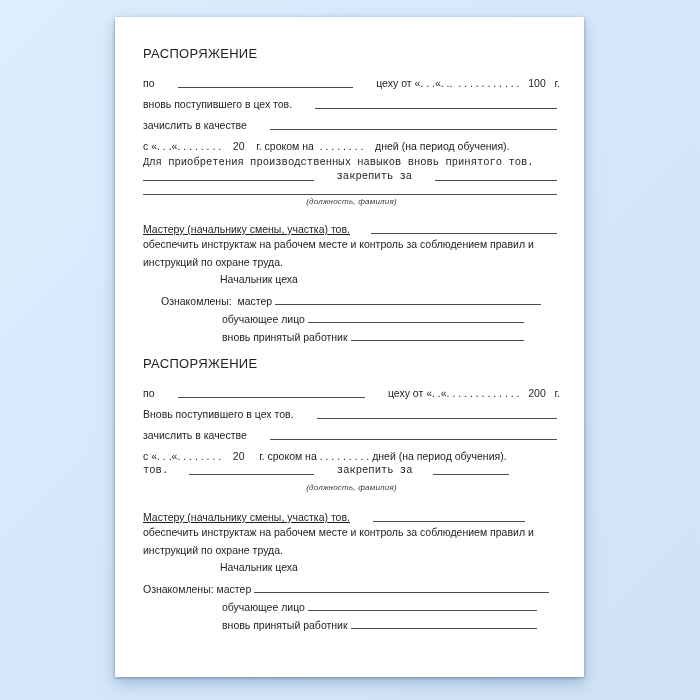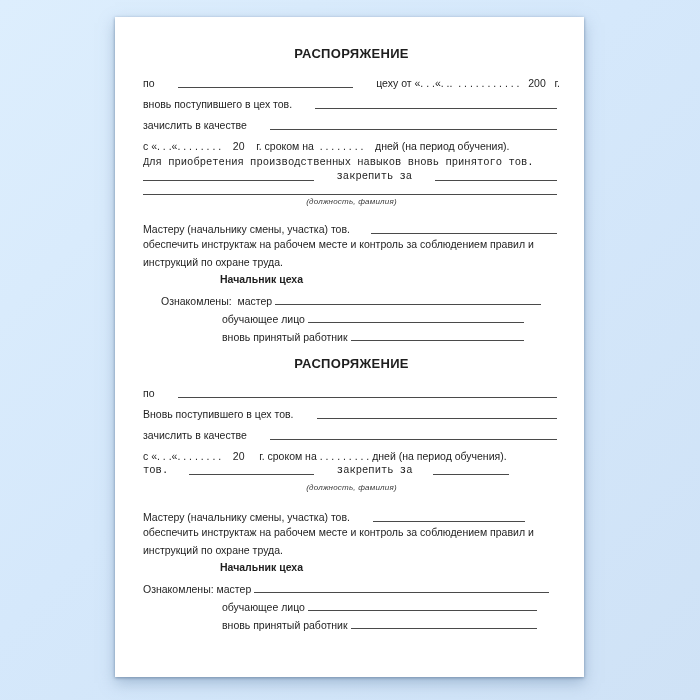--- a/index.html
+++ b/index.html
@@ -12,59 +12,59 @@
   .stage{position:relative;width:700px;height:700px;}
   .paper{
     position:absolute;left:115px;top:17px;width:469px;height:660px;
     background:#ffffff;
     box-shadow:0 1px 3px rgba(110,135,165,.85),0 6px 14px rgba(115,145,180,.5);
     box-sizing:border-box;
     padding:30px 24px 0 28px;
   }
   .form{width:100%;}
   .title{
-    text-align:center;font-weight:bold;font-size:13px;
+    text-align:left;font-weight:normal;font-size:13px;
     height:14px;line-height:14px;margin-bottom:8px;letter-spacing:.3px;
   }
   .row{display:flex;align-items:flex-end;height:21px;font-size:10.5px;line-height:13px;white-space:pre;gap:20px;}
   .row.tight{height:14px;font-family:Liberation Mono, monospace;}
   .row.text17{height:16px;}
   .fill{
     flex:1 1 auto;border-bottom:1px solid #4a4a4a;
     margin:0 3px 2px 3px;min-width:10px;height:1px;
   }
   .fill.first{margin-left:0;}
   .fill.nolm{margin-left:1px;}
   .endgap{flex:0 0 auto;}
   .caption{
     text-align:center;font-size:8px;color:#3a3a3a;
     height:11px;line-height:10px;letter-spacing:.2px;font-style:italic;
   }
   .spacer8{height:8px;} .spacer10{height:10px;} .spacer6{height:6px;}
-  .masterrow{height:20px;}
+  .masterrow{height:20px;text-decoration:underline;}
   .instr{height:18px;font-size:10.5px;line-height:16px;}
-  .chief{height:17px;font-size:10.5px;font-weight:bold;padding-left:77px;line-height:15px;}
+  .chief{height:17px;font-size:10.5px;font-weight:normal;padding-left:77px;line-height:15px;}
   .ackrow{height:18px;font-size:10.5px;display:flex;align-items:flex-end;white-space:pre;text-align:right;}
   .ind79{padding-left:79px;}
   .ind18{padding-left:18px;}
   .form-gap{height:14px;}
 </style>
 </head>
 <body>
 
 <div class="stage">
   <div class="paper">
 
     <div class="form">
       <div class="title">РАСПОРЯЖЕНИЕ</div>
 
       <div class="row">
         <span>по</span>
         <span class="fill"></span>
-        <span>цеху от «. . .«. ..  . . . . . . . . . . .   200   г.</span>
+        <span>цеху от «. . .«. ..  . . . . . . . . . . .   100   г.</span>
       </div>
 
       <div class="row">
         <span>вновь поступившего в цех тов.</span>
         <span class="fill"></span>
       </div>
 
       <div class="row">
         <span>зачислить в качестве</span>
         <span class="fill"></span>
@@ -118,20 +118,21 @@
     </div>
 
     <div class="form-gap"></div>
 
     <div class="form">
       <div class="title">РАСПОРЯЖЕНИЕ</div>
 
       <div class="row">
         <span>по</span>
         <span class="fill"></span>
+        <span>цеху от «. .«. . . . . . . . . . . . .   200   г.</span>
       </div>
 
       <div class="row">
         <span>Вновь поступившего в цех тов.</span>
         <span class="fill"></span>
       </div>
 
       <div class="row">
         <span>зачислить в качестве</span>
         <span class="fill"></span>

